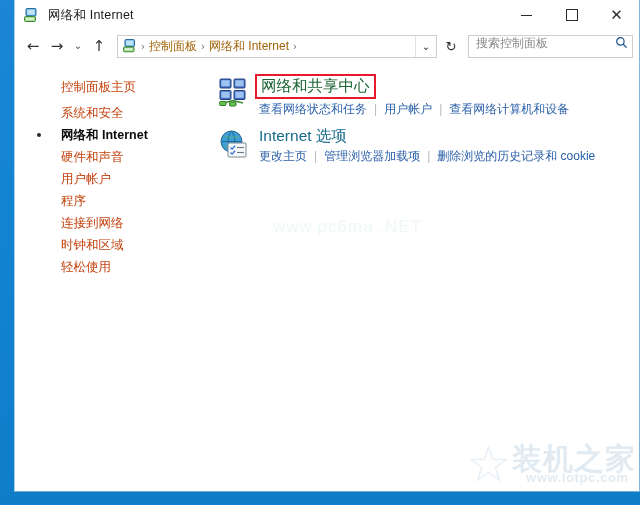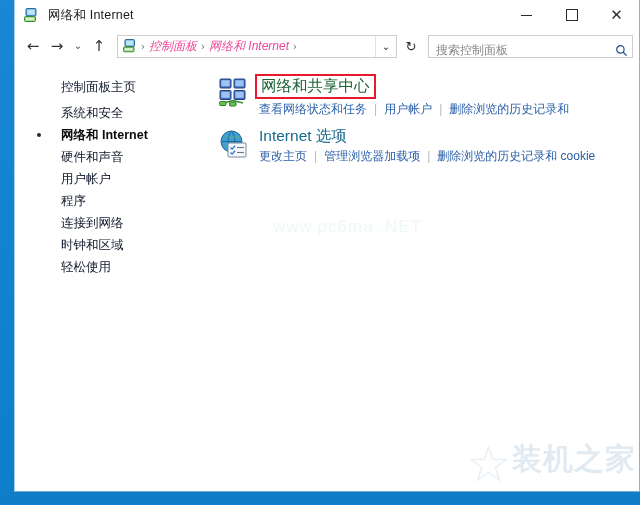--- a/index.html
+++ b/index.html
@@ -129,24 +129,23 @@
     min-width: 0;
   }
   .crumb-icon {
     width: 16px; height: 16px;
     margin-left: 4px; margin-right: 2px;
     flex: none;
     position: relative;
   }
   .crumb {
     font-size: 12px;
-    color: #ec4899;
+    color: #a16207;
     padding: 0 3px;
     white-space: nowrap;
-    font-style: italic;
   }
   .crumb-sep {
     font-size: 10px;
     color: #6b6b6b;
     padding: 0 1px;
     font-family: "DejaVu Sans", sans-serif;
   }
   .addr-spacer { flex: 1; }
   .addr-chevron {
     width: 20px; height: 21px;
@@ -158,27 +157,27 @@
   .refresh-btn {
     width: 24px; height: 23px;
     margin-left: 2px;
     display: flex; align-items: center; justify-content: center;
     font-size: 13px; color: #333;
     border: none; background: transparent; padding: 0;
     font-family: "DejaVu Sans", sans-serif;
   }
 
   .searchbox {
-    width: 205px;
+    width: 165px;
     height: 23px;
     margin-left: 5px;
     border: 1px solid #cfcfcf;
     background: #fff;
     display: flex;
-    align-items: flex-end;
+    align-items: flex-start;
     box-sizing: border-box;
     flex: none;
   }
   .search-input {
     flex: 1;
     border: none;
     outline: none;
     font-size: 12px;
     color: #111;
     padding: 0 4px 0 7px;
@@ -201,21 +200,21 @@
   }
   .sidebar {
     width: 186px;
     flex: none;
     padding-top: 14px;
     box-sizing: border-box;
   }
   .side-item {
     position: relative;
     font-size: 12.5px;
-    color: #0f172a;
+    color: #c2410c;
     padding: 3.5px 0 3.5px 46px;
     white-space: nowrap;
     line-height: 15px;
   }
   .side-item.gap { margin-top: 4px; }
   .side-item.active {
     font-weight: bold;
     color: #0b0b0b;
   }
   .side-item.active::before {
@@ -428,21 +427,21 @@
             <path d="M6 27 L16 24.5 L26 27" fill="none" stroke="#3c8f32" stroke-width="1.6"></path>
             <rect x="2.5" y="25.5" width="6.5" height="4" rx="1" fill="#67c252" stroke="#2e7a28" stroke-width="1"></rect>
             <rect x="12.5" y="26" width="6.5" height="4" rx="1" fill="#67c252" stroke="#2e7a28" stroke-width="1"></rect>
           </svg>
         </span>
         <div class="cat-body">
           <span class="cat-title-wrap highlight">
             <span class="cat-title">网络和共享中心</span>
           </span>
           <div class="cat-links">
-            <span class="lnk">查看网络状态和任务</span><span class="sep">|</span><span class="lnk">用户帐户</span><span class="sep">|</span><span class="lnk">删除浏览的历史记录和</span>
+            <span class="lnk">查看网络状态和任务</span><span class="sep">|</span><span class="lnk">用户帐户</span><span class="sep">|</span><span class="lnk">查看网络计算机和设备</span>
           </div>
         </div>
       </div>
 
       <div class="category">
         <span class="cat-icon">
           <svg class="ico-svg" viewBox="0 0 32 32">
             <circle cx="14.5" cy="13.5" r="10.5" fill="#3f9fd6" stroke="#1d6590" stroke-width="1"></circle>
             <path d="M4.2 13.5 h20.6 M14.5 3 c4.5 5 4.5 16 0 21 M14.5 3 c-4.5 5 -4.5 16 0 21" fill="none" stroke="#1d6590" stroke-width=".9"></path>
             <path d="M6 8 q5 3 9 1 q4 -2 8 1" fill="#54b05e" opacity=".85"></path>
@@ -465,16 +464,17 @@
       </div>
 
       <div class="center-wm">www.pc6ma .NET</div>
 
     </div>
   </div>
 
   <div class="wm">
     <span class="wm-star">★</span>
     <span class="wm-cn">装机之家</span>
+    <span class="wm-url">www.lotpc.com</span>
   </div>
 
 </div>
 </div>
 
 </body></html>

